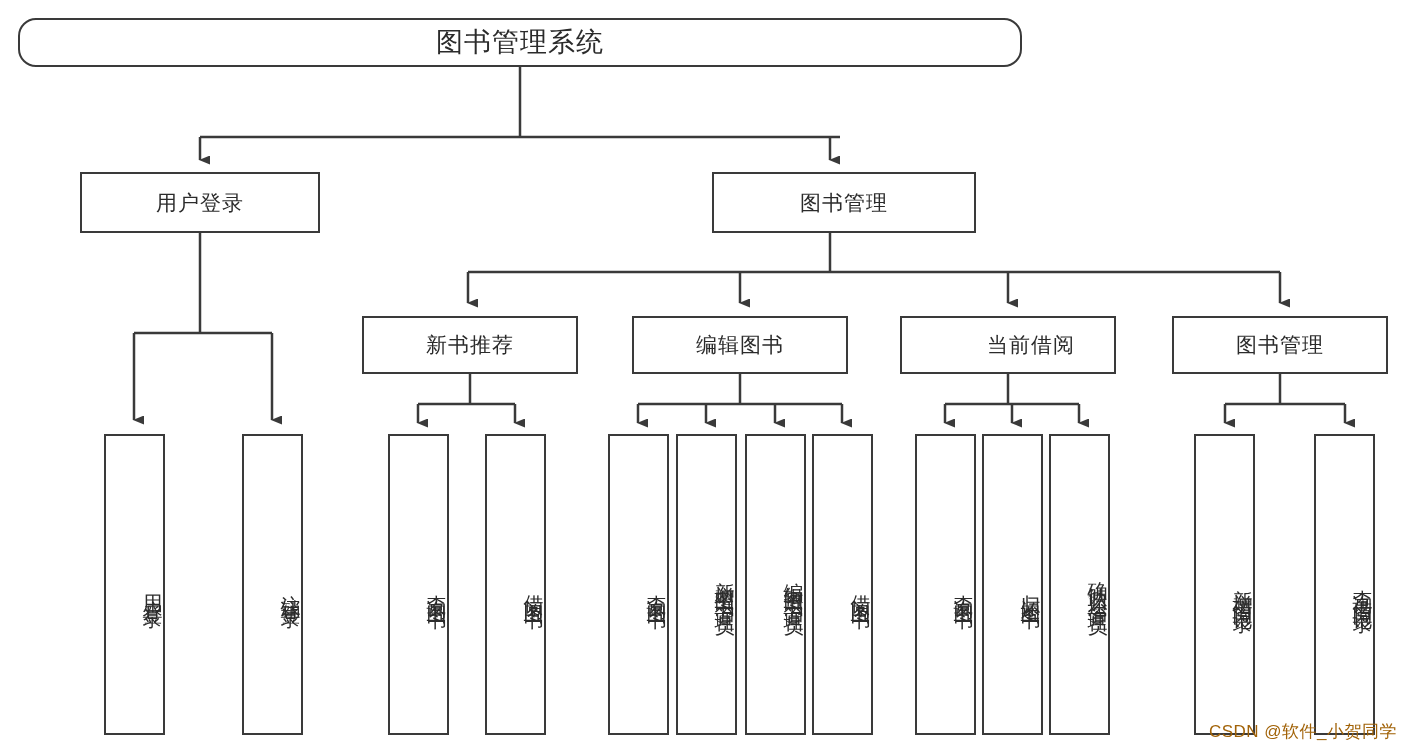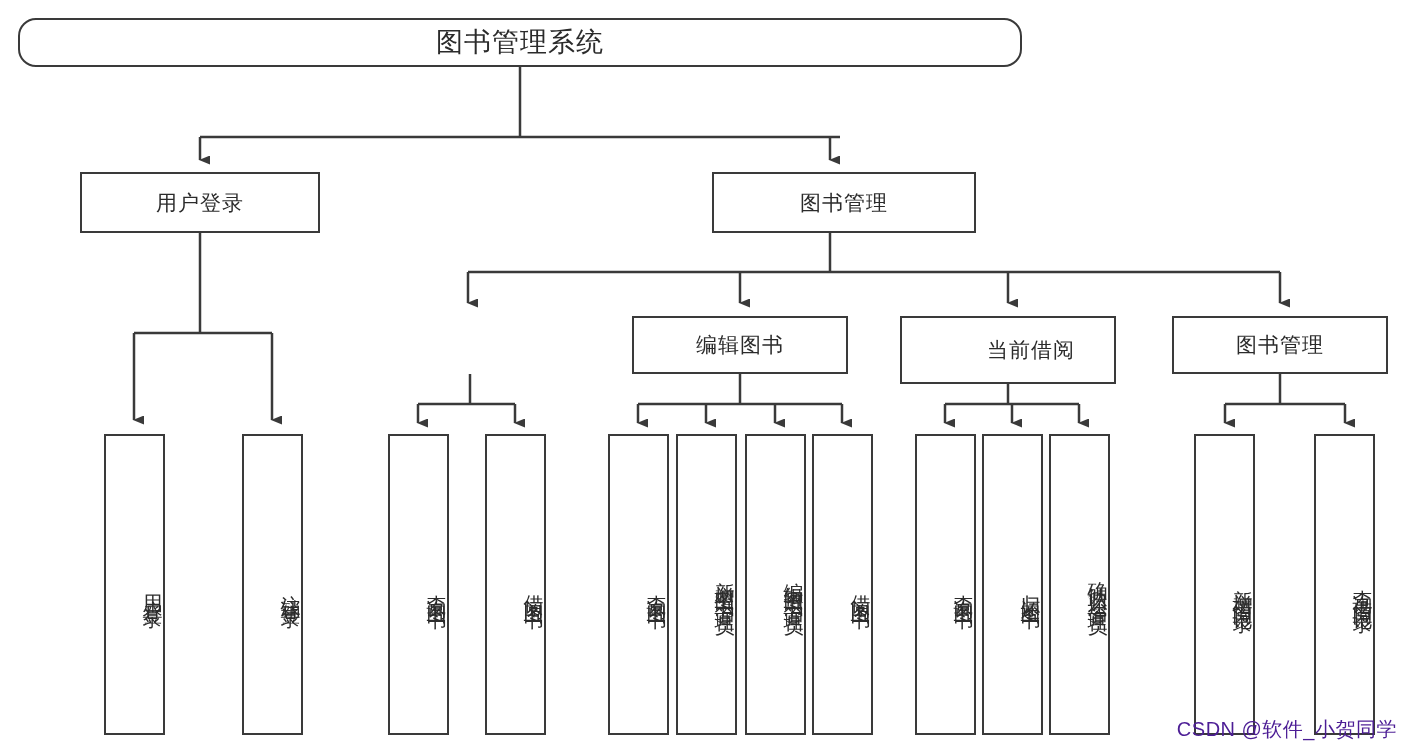--- a/index.html
+++ b/index.html
@@ -60,22 +60,22 @@
   .node.leaf .vtext {
     writing-mode: vertical-rl;
     text-orientation: upright;
     display: block;
     white-space: normal;
   }
   .watermark {
     position: absolute;
     right: 8px;
     bottom: 4px;
-    font-size: 20px;
-    color: #4c1d95;
+    font-size: 17px;
+    color: #a16207;
     letter-spacing: 0.5px;
     z-index: 3;
     white-space: nowrap;
   }
 </style>
 </head>
 <body>
 
 <div id="canvas">
 
@@ -133,24 +133,27 @@
     <span>图书管理系统</span>
   </div>
 
   <div class="node h" style="left:80px; top:172px; width:240px; height:61px;">
     <span>用户登录</span>
   </div>
   <div class="node h" style="left:712px; top:172px; width:264px; height:61px;">
     <span>图书管理</span>
   </div>
 
+  <div class="node h" style="left:362px; top:316px; width:216px; height:58px;">
+    <span>新书推荐</span>
+  </div>
   <div class="node h" style="left:632px; top:316px; width:216px; height:58px;">
     <span>编辑图书</span>
   </div>
-  <div class="node h" style="left:900px; top:316px; width:216px; height:68px;padding-left:46px;">
+  <div class="node h" style="left:900px; top:316px; width:216px; height:58px;padding-left:46px;">
     <span>当前借阅</span>
   </div>
   <div class="node h" style="left:1172px; top:316px; width:216px; height:58px;">
     <span>图书管理</span>
   </div>
 
   <div class="node leaf" style="left:104px; top:434px; width:61px; height:301px;">
     <span class="vtext">用户登录</span>
   </div>
   <div class="node leaf" style="left:242px; top:434px; width:61px; height:301px;">

